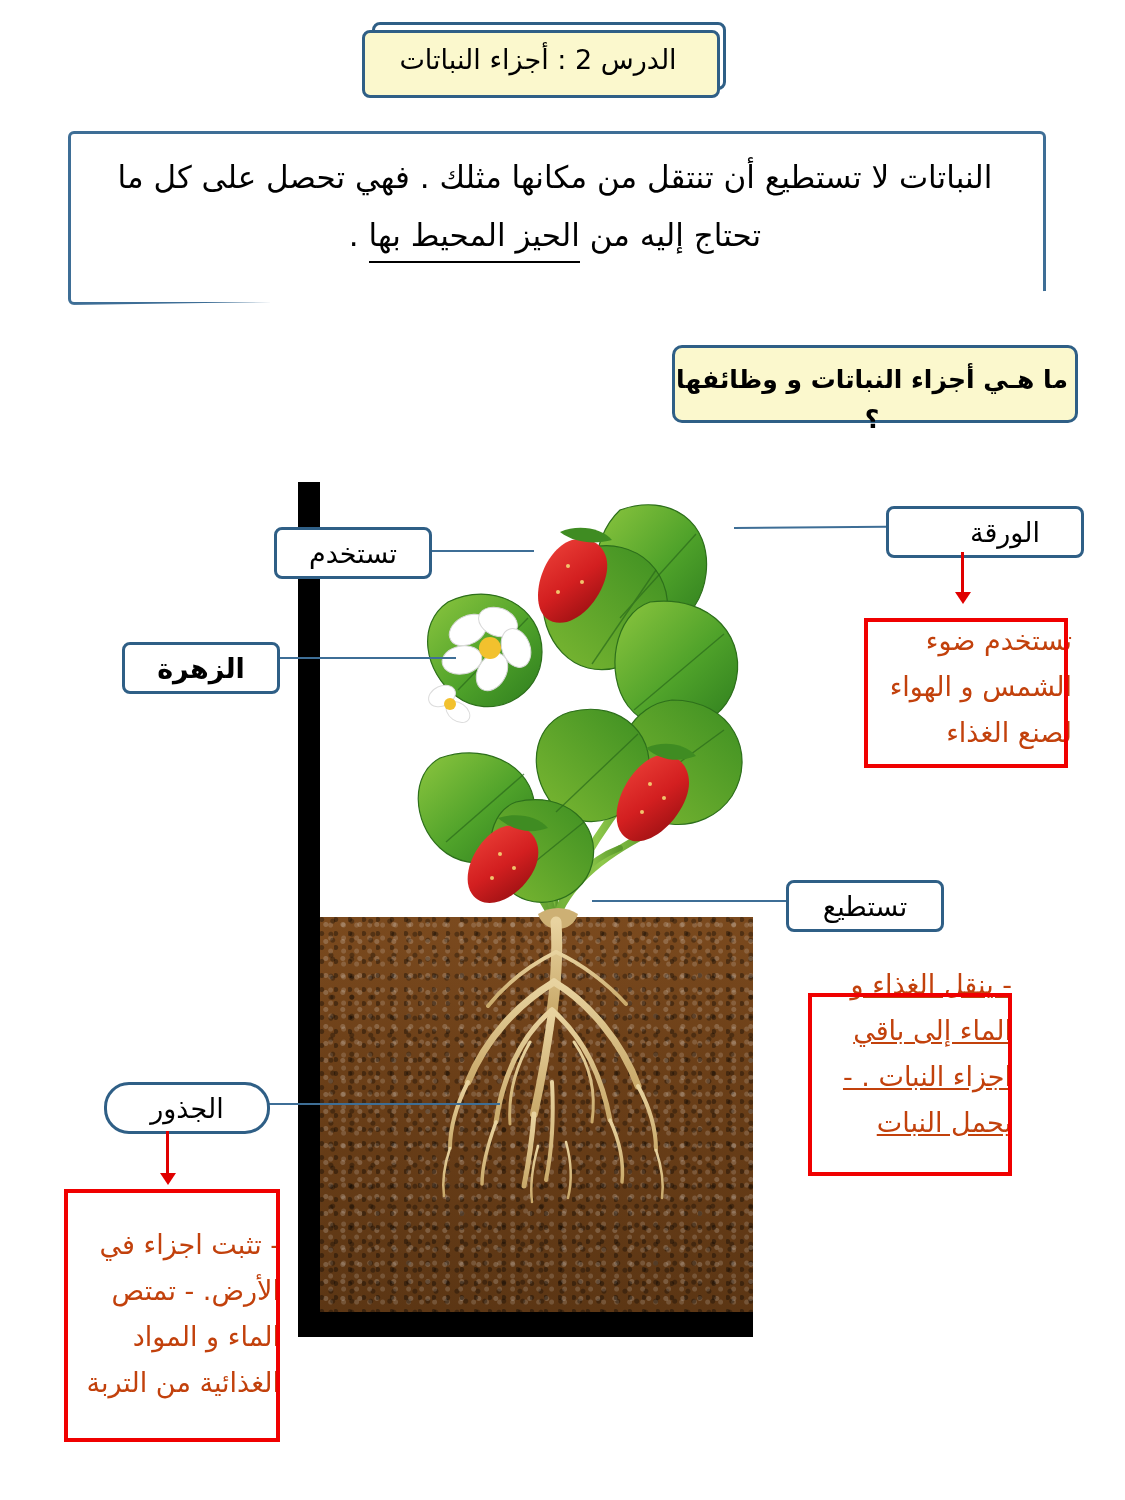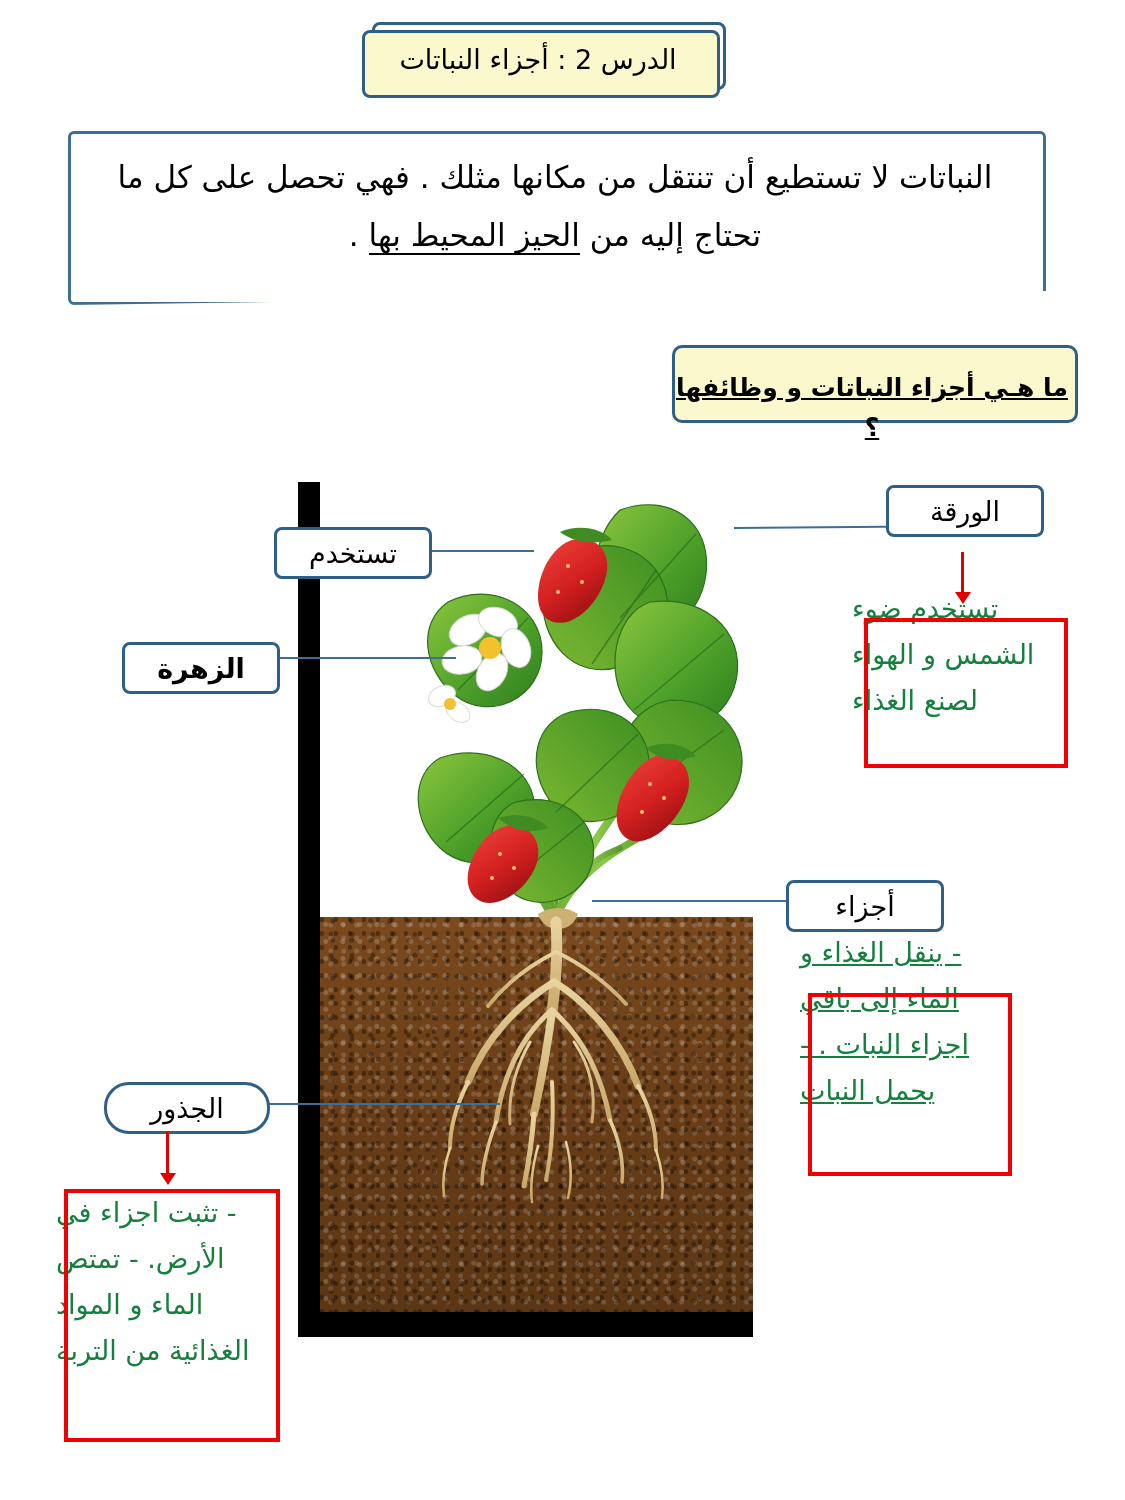--- a/index.html
+++ b/index.html
@@ -49,38 +49,37 @@
     clip-path: polygon(0 0, 100% 0, 100% 92%, 0 100%);
   }
   #intro-text {
     left: 90px; top: 148px; width: 930px;
     text-align: center;
     font-size: 31px;
     line-height: 58px;
   }
   #intro-text .underlined {
     border-bottom: 2px solid #000;
-    padding-bottom: 0;
+    padding-bottom: 8px;
   }
 
   
   #question-banner {
     left: 672px; top: 345px; width: 400px; height: 72px;
     background: #fbf8cd;
     border: 3px solid #2f5f86;
     border-radius: 10px;
   }
   #question-text {
-    left: 672px; top: 365px; width: 400px; height: 86px;
+    left: 672px; top: 357px; width: 400px; height: 86px;
     display: flex; align-items: center; justify-content: center;
     text-align: center;
     font-size: 25px;
     line-height: 40px;
     font-weight: bold;
-    text-decoration: underline;
   }
   #frame-left-bar {
     left: 298px; top: 482px; width: 22px; height: 855px;
     background: #000;
   }
   #frame-bottom-bar {
     left: 298px; top: 1312px; width: 455px; height: 25px;
     background: #000;
   }
   #soil {
@@ -103,21 +102,21 @@
   .label-box {
     border: 3px solid #2f5f86;
     border-radius: 8px;
     background: #ffffff;
     display: flex;
     align-items: center;
     justify-content: center;
     font-size: 27px;
     color: #000;
   }
-  #label-leaf   { left: 886px; top: 485px;  width: 152px; height: 46px; }
+  #label-leaf   { left: 886px; top: 506px;  width: 152px; height: 46px; padding-left: 40px; }
   #label-fruit  { left: 274px; top: 527px;  width: 152px; height: 46px; }
   #label-flower { left: 122px; top: 642px;  width: 152px; height: 46px; font-weight: bold; }
   #label-stem   { left: 786px; top: 880px;  width: 152px; height: 46px; }
   #label-roots  { left: 104px; top: 1082px; width: 160px; height: 46px; border-radius: 25px; }
 
   
   .leader {
     background: #3e6e96;
     height: 2px;
     transform-origin: left center;
@@ -157,24 +156,25 @@
   .red-box {
     border: 4px solid #f00000;
     background: transparent;
   }
   #redbox-leaf  { left: 864px; top: 618px;  width: 196px; height: 142px; }
   #redbox-stem  { left: 808px; top: 993px;  width: 196px; height: 175px; }
   #redbox-roots { left: 64px;  top: 1189px; width: 208px; height: 245px; }
 
   
   .desc {
-    text-align: left;
+    text-align: right;
     font-size: 27px;
     line-height: 46px;
-    color: #15803d;
+    color: #c2410c;
+    margin-top: 32px;
   }
   #desc-leaf  { left: 852px; top: 586px;  width: 220px; }
   #desc-stem  { left: 800px; top: 930px;  width: 212px; text-decoration: underline; }
   #desc-roots { left: 56px;  top: 1190px; width: 224px; }
 
   
   #plant-svg { left: 320px; top: 482px; }
 </style>
 </head>
 <body>
@@ -319,21 +319,21 @@
 
 <div class="abs leader" id="leader-leaf"></div>
 <div class="abs leader" id="leader-fruit"></div>
 <div class="abs leader" id="leader-flower"></div>
 <div class="abs leader" id="leader-stem"></div>
 <div class="abs leader" id="leader-roots"></div>
 
 <div class="abs label-box" id="label-leaf">الورقة</div>
 <div class="abs label-box" id="label-fruit">تستخدم</div>
 <div class="abs label-box" id="label-flower">الزهرة</div>
-<div class="abs label-box" id="label-stem">أجزاء</div>
+<div class="abs label-box" id="label-stem">تستطيع</div>
 <div class="abs label-box" id="label-roots">الجذور</div>
 
 <div class="abs red-arrow" id="arrow-leaf">
   <div class="stem"></div>
   <div class="head"></div>
 </div>
 <div class="abs red-arrow" id="arrow-roots">
   <div class="stem"></div>
   <div class="head"></div>
 </div>

